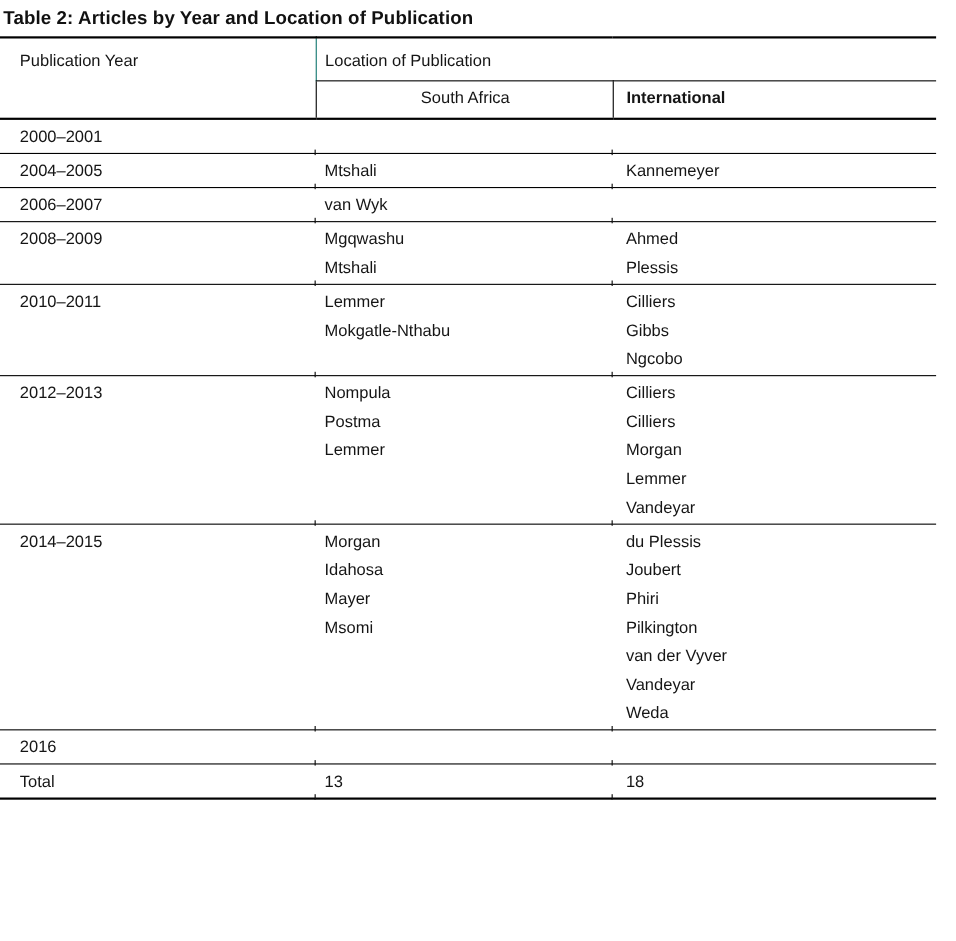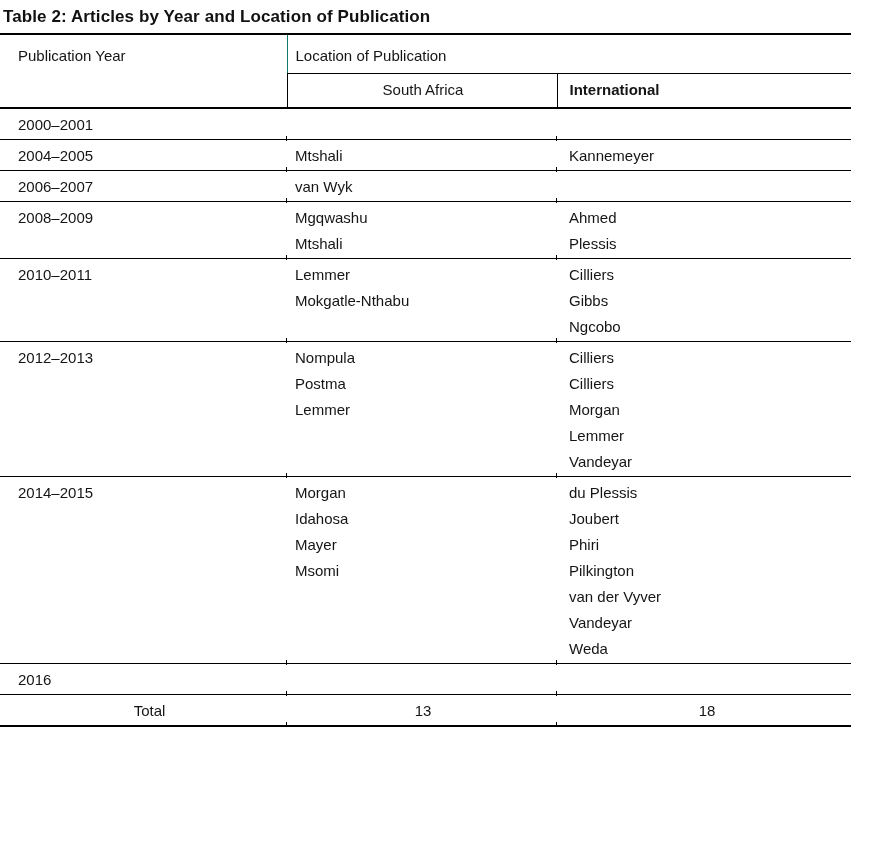--- a/index.html
+++ b/index.html
@@ -68,21 +68,21 @@
   td.tick::after {
     content: "";
     position: absolute;
     left: -1px;
     bottom: -2px;
     width: 1px;
     height: 5px;
     background: #000000;
   }
 
-  tr.total-row td { border-bottom: 2px solid #000000; text-align: center; }
+  tr.total-row td { border-bottom: 2px solid #000000; }
 </style>
 </head>
 <body>
 
 <div class="page">
 
   <h1 class="doc-title">Table 2: Articles by Year and Location of Publication</h1>
 
   <table class="pub-table">
     <colgroup>

